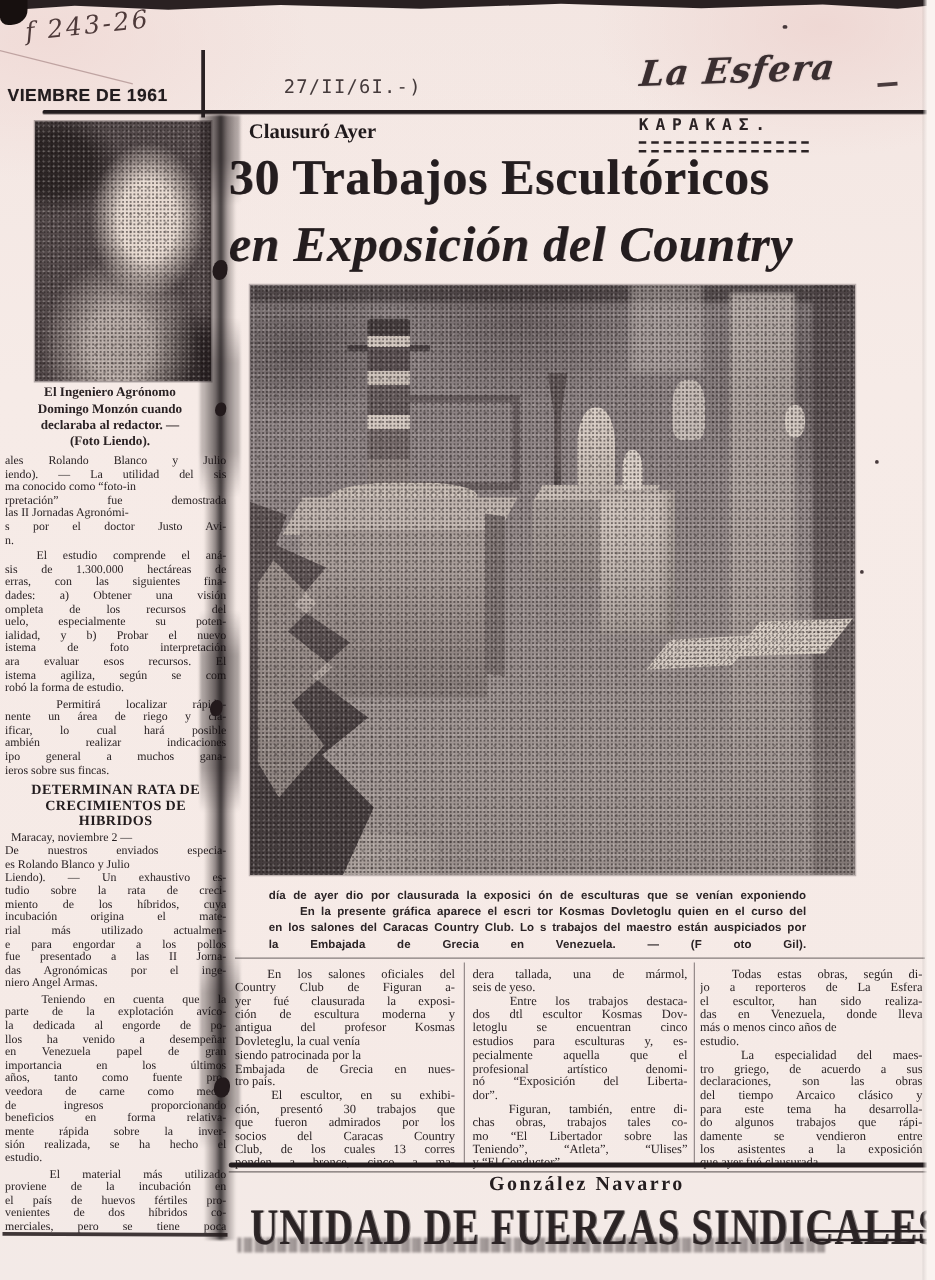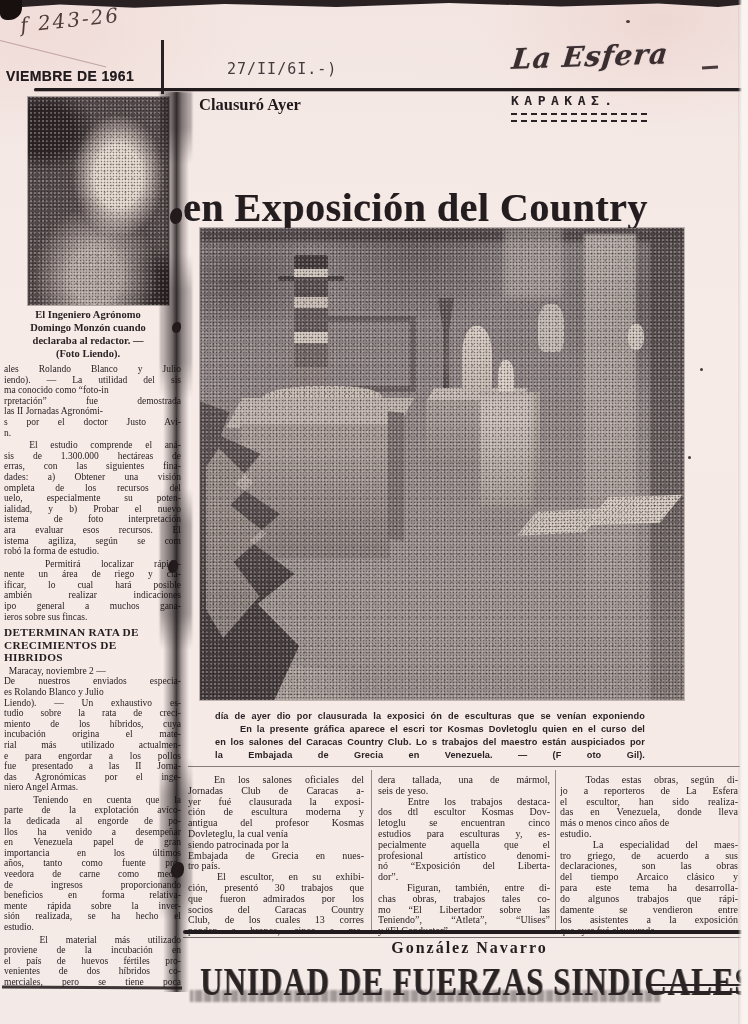--- a/index.html
+++ b/index.html
@@ -23,41 +23,41 @@
   .typed-date{left:227px;top:60px;font:15px "DejaVu Sans Mono",monospace;color:#453b3c;letter-spacing:1px;}
   .script-name{left:512px;top:40px;font:italic 700 28px "DejaVu Serif",serif;color:#3a2e30;transform:rotate(-2deg) skewX(-8deg);letter-spacing:1px;text-shadow:0 0 1px rgba(58,46,48,.5);}
   .script-dash{left:702px;top:66px;width:16px;height:3px;background:#4a3c3e;transform:rotate(-4deg);}
   .rule-top{left:34px;top:88px;width:714px;height:3px;background:#231c1e;border-radius:2px;box-shadow:0 1px 0 rgba(35,28,30,.3);}
   
   .kicker{left:199px;top:95px;font:bold 16.5px "Liberation Serif",serif;color:#201a1c;}
   .greek{left:511px;top:93px;font:bold 13px "DejaVu Sans Mono",monospace;letter-spacing:5.5px;color:#2a2224;}
   .greek-dash{left:511px;width:136px;height:0;border-top:2px dashed #2a2224;}
   .gd1{top:113px;} .gd2{top:120px;}
   .hl{font:bold 40px/1 "Liberation Serif",serif;color:#241d1f;letter-spacing:.5px;text-shadow:.5px 0 0 rgba(36,29,31,.55);}
-  .hl1{left:183px;top:122px;} .hl2{left:183px;top:188px;}
+  .hl1{left:183px;top:122px;} .hl2{left:183px;top:176px;font-style:italic;}
   
   .left-photo{left:28px;top:97px;width:141px;height:208px;overflow:hidden;background:#544a4b;outline:1px solid rgba(50,40,42,.35);}
   .lp-blobs{position:absolute;inset:0;background:
       radial-gradient(ellipse 46px 62px at 64% 38%, #e6d9d0 0 50%, rgba(230,217,208,0) 100%),
       radial-gradient(ellipse 62px 70px at 48% 86%, rgba(200,188,182,.85) 0 40%, rgba(200,188,182,0) 100%),
       radial-gradient(ellipse 52px 42px at 12% 16%, #2c2525 0 55%, rgba(44,37,37,0) 100%),
       radial-gradient(ellipse 70px 40px at 85% 92%, rgba(40,33,34,.8) 0 50%, rgba(40,33,34,0) 100%);}
   .grain{position:absolute;inset:0;background-image:
       radial-gradient(rgba(25,18,18,.5) .6px, transparent 1.1px),
       radial-gradient(rgba(248,242,238,.38) .6px, transparent 1.1px),
       radial-gradient(rgba(35,28,28,.35) .8px, transparent 1.3px);
     background-size:3px 3px,4px 4px,7px 7px;background-position:0 0,1px 2px,3px 1px;}
   
   .left-caption{left:2px;top:308px;width:172px;}
   .cap-line{height:13px;overflow:hidden;font:bold 10.5px/13px "Liberation Serif",serif;text-align:center;color:#2a2224;}
   .left-col{left:4px;top:364px;width:177px;}
   .lc-para{margin-bottom:2px;}
   .left-col .line{height:10.6px;overflow:hidden;font:9.5px/10.6px "Liberation Serif",serif;color:#29222​4;color:#292224;}
   .lc-subhead{margin:4px 0 2px 0;}
-  .subline{height:12.5px;overflow:hidden;font:bold 11.3px/12.5px "Liberation Serif",serif;letter-spacing:.3px;color:#231d1f;}
+  .subline{height:12.5px;overflow:hidden;font:bold 11.3px/12.5px "Liberation Serif",serif;letter-spacing:.3px;color:#231d1f;text-align:center;}
   .line.j{text-align-last:justify;}
   
   .fold-main{left:163px;top:92px;width:26px;height:900px;filter:blur(.7px);background:
       linear-gradient(90deg, rgba(30,22,24,0), rgba(30,22,24,.45) 35%, rgba(12,8,10,.78) 52%, rgba(30,22,24,.35) 72%, rgba(30,22,24,0));}
   .fold-var{left:160px;top:92px;width:32px;height:900px;filter:blur(1.2px);opacity:.6;background:
       linear-gradient(180deg, rgba(20,14,16,.5) 0 4%, transparent 8% 18%, rgba(20,14,16,.4) 22% 30%, transparent 34% 44%, rgba(20,14,16,.55) 48% 58%, transparent 62% 74%, rgba(20,14,16,.45) 78% 88%, transparent 92%);}
   .speck{background:#231a1c;border-radius:60% 40% 55% 45%;filter:blur(.4px);}
   .sp1{left:170px;top:208px;width:12px;height:16px;} .sp2{left:172px;top:322px;width:9px;height:11px;}
   .sp3{left:168px;top:560px;width:10px;height:13px;} .sp4{left:171px;top:862px;width:13px;height:16px;}
   .dot{background:#473a3c;border-radius:50%;}
@@ -143,20 +143,21 @@
   <div class="abs vline-top"></div>
   <div class="abs typed-date">27/II/6I.-)</div>
   <div class="abs script-name">La Esfera</div>
   <div class="abs script-dash"></div>
   <div class="abs rule-top"></div>
 
   <div class="abs kicker">Clausuró Ayer</div>
   <div class="abs greek">ΚΑΡΑΚΑΣ.</div>
   <div class="abs greek-dash gd1"></div>
   <div class="abs greek-dash gd2"></div>
+  <div class="abs hl hl1">30 Trabajos Escultóricos</div>
   <div class="abs hl hl2">en Exposición del Country</div>
 
   <div class="abs left-photo">
     <div class="lp-blobs"></div>
     <div class="grain"></div>
   </div>
   <div class="abs left-caption">
       <div class="cap-line">El Ingeniero Agrónomo</div>
       <div class="cap-line">Domingo Monzón cuando</div>
       <div class="cap-line">declaraba al redactor. —</div>
@@ -270,21 +271,21 @@
   <div class="abs main-caption">
       <div class="mcap-line j">día de ayer dio por clausurada la exposici ón de esculturas que se venían exponiendo</div>
       <div class="mcap-line j">&nbsp;&nbsp;&nbsp;&nbsp;&nbsp;En la presente gráfica aparece el escri tor Kosmas Dovletoglu quien en el curso del</div>
       <div class="mcap-line j">en los salones del Caracas Country Club. Lo s trabajos del maestro están auspiciados por</div>
       <div class="mcap-line j">la Embajada de Grecia en Venezuela. — (F oto Gil).</div>
     </div>
   <div class="abs cap-rule"></div>
 
   <div class="abs bcol bc1">
       <div class="line j">&nbsp;&nbsp;En los salones oficiales del</div>
-      <div class="line j">Jornadas Club de Caracas a-</div>
+      <div class="line j">Country Club de Figuran a-</div>
       <div class="line j">yer fué clausurada la exposi-</div>
       <div class="line j">ción de escultura moderna y</div>
       <div class="line j">antigua del profesor Kosmas</div>
       <div class="line">Dovleteglu, la cual venía</div>
       <div class="line">siendo patrocinada por la</div>
       <div class="line j">Embajada de Grecia en nues-</div>
       <div class="line">tro país.</div>
       <div class="line j">&nbsp;&nbsp;El escultor, en su exhibi-</div>
       <div class="line j">ción, presentó 30 trabajos que</div>
       <div class="line j">que fueron admirados por los</div>

